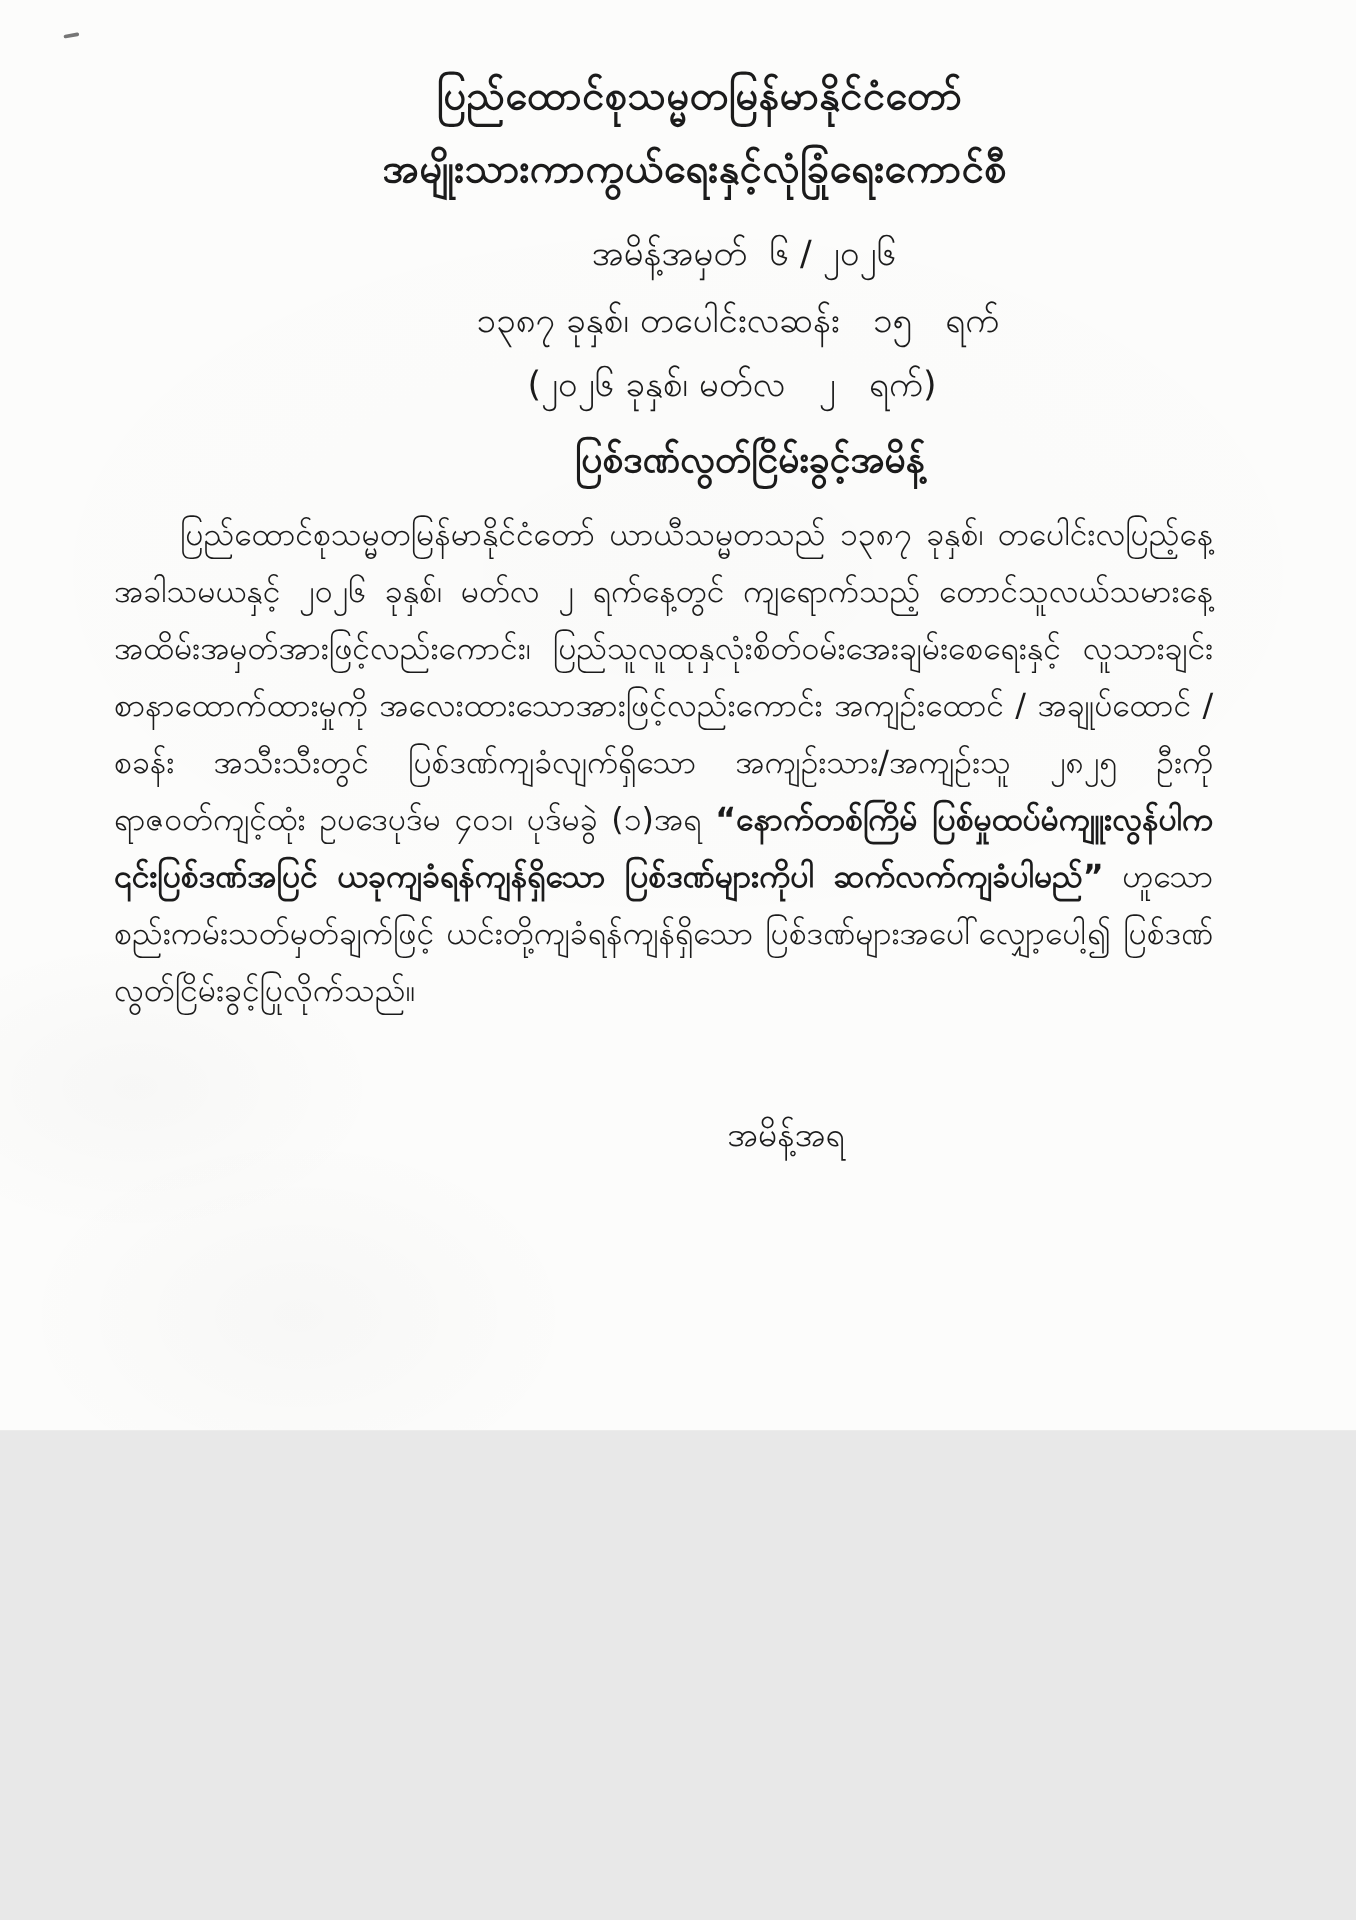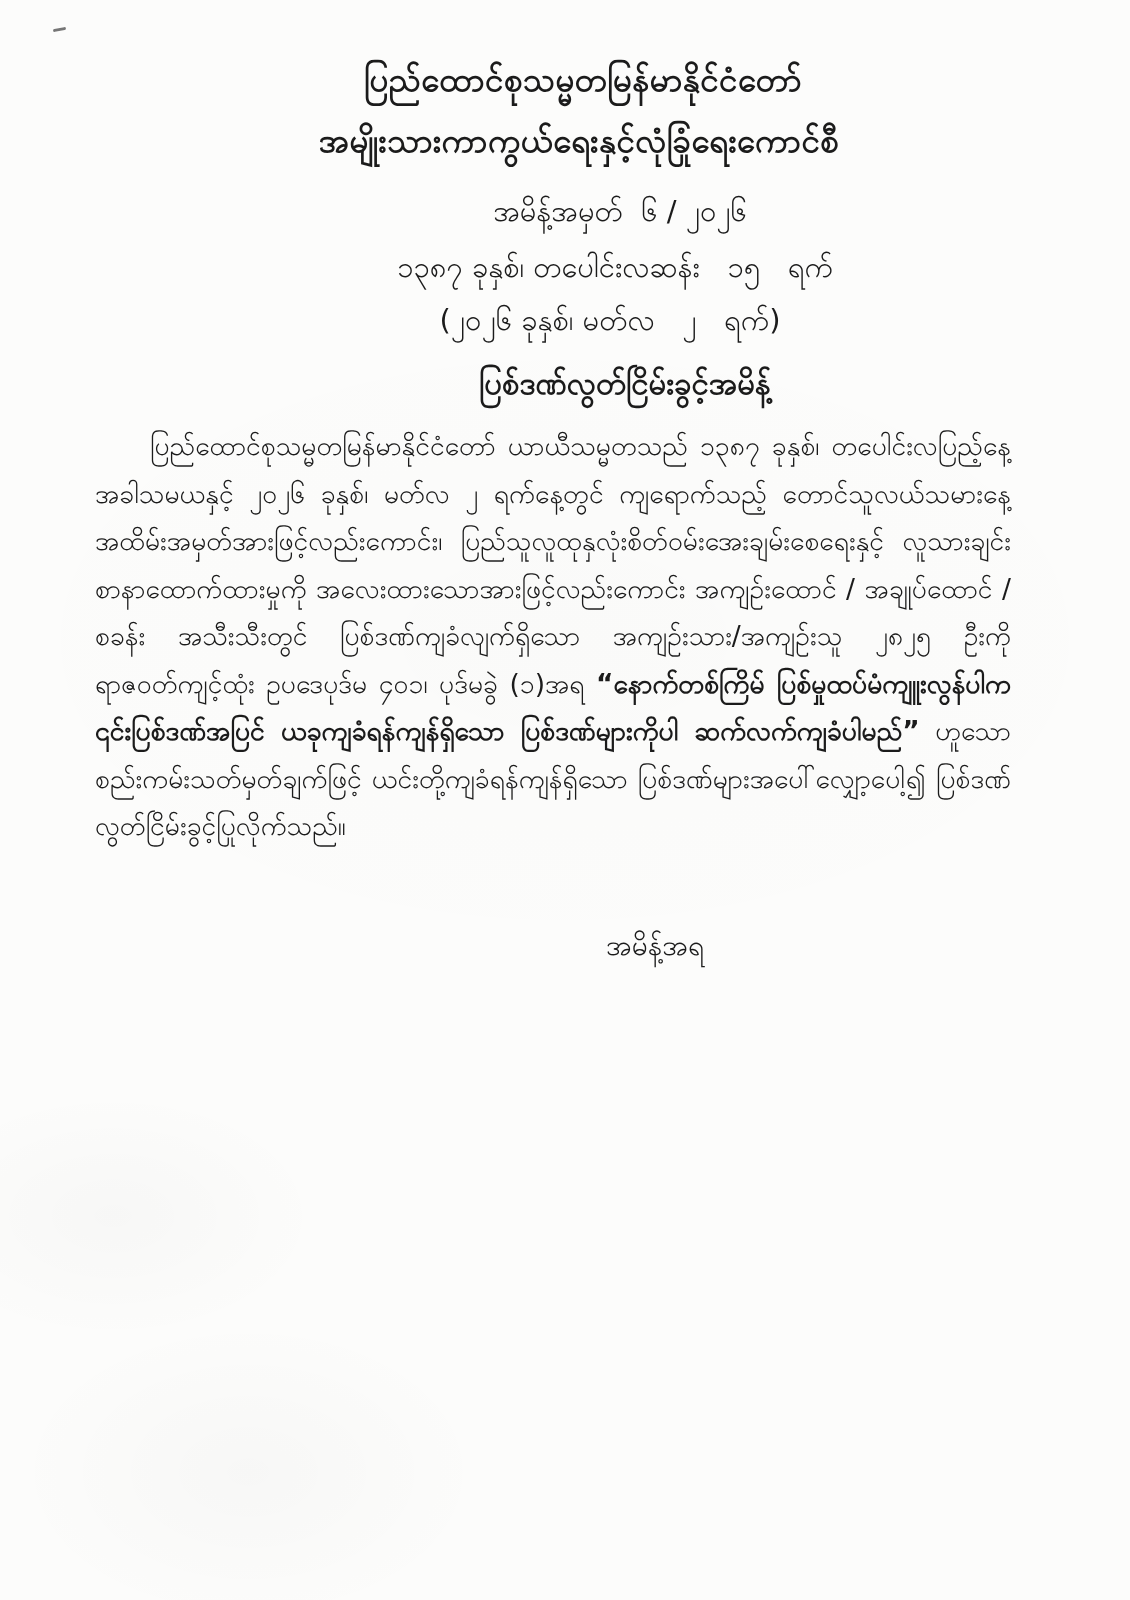--- a/index.html
+++ b/index.html
@@ -3,21 +3,21 @@
 <meta charset="utf-8">
 <style>
   html, body {
     margin: 0;
     padding: 0;
     background: #e8e8e8;
   }
   .page {
     position: relative;
     width: 1130px;
-    height: 1600px;
+    height: 1192px;
     margin: 0 auto;
     overflow: hidden;
     color: #1b1b1b;
     font-family: "DejaVu Sans", "Liberation Sans", sans-serif;
     background:
       radial-gradient(300px 180px at 10% 76%, rgba(0,0,0,0.02), transparent 70%),
       radial-gradient(340px 220px at 22% 92%, rgba(0,0,0,0.018), transparent 70%),
       radial-gradient(900px 500px at 50% 40%, rgba(0,0,0,0.006), transparent 75%),
       #fcfcfb;
   }

